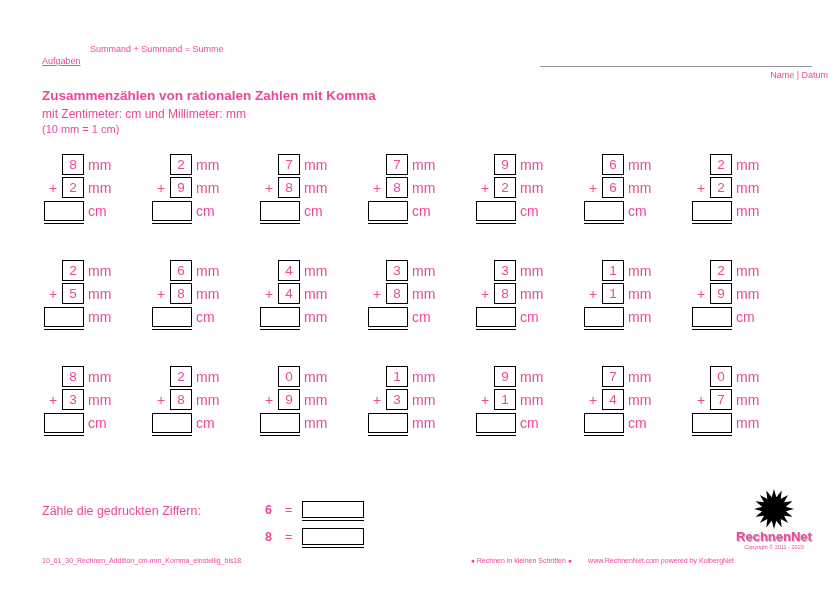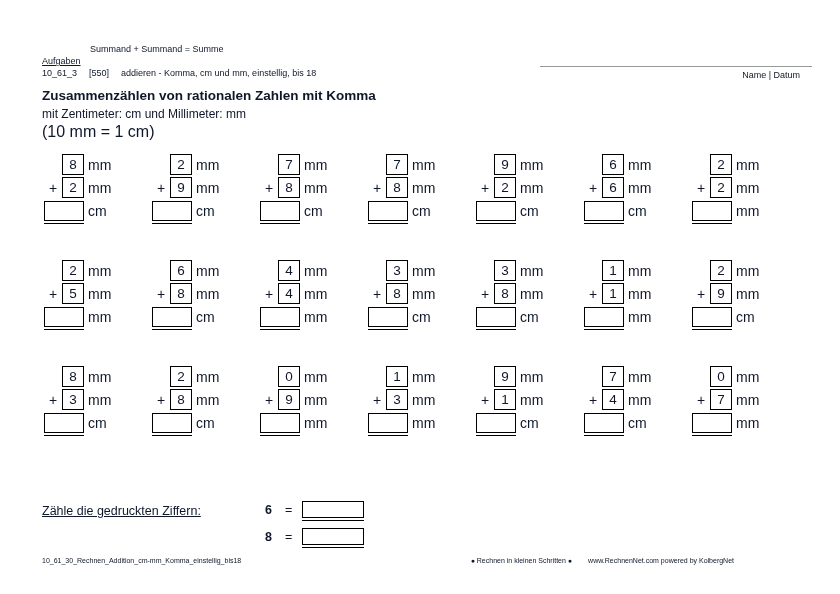--- a/index.html
+++ b/index.html
@@ -1,42 +1,42 @@
 <!DOCTYPE html>
 <html><head>
 <meta charset="utf-8">
 <style>
   * { margin:0; padding:0; box-sizing:border-box; }
   html,body { background:#ffffff; }
   .page {
     position:relative; width:840px; height:594px; background:#fff;
-    font-family:"Liberation Sans", sans-serif; color:#0f172a; overflow:hidden;
+    font-family:"Liberation Sans", sans-serif; color:#ec4899; overflow:hidden;
   }
   .abs { position:absolute; }
   .formula { left:90px; top:44px; font-size:9px; }
   .section-label { left:42px; top:56px; font-size:9px;text-decoration:underline; }
   .meta { left:42px; top:68px; font-size:9px; }
   .meta span { margin-right:12px; }
   .name-line { left:540px; top:66px; width:272px; height:0; border-bottom:1px solid #999; }
-  .name-label { right:40px; top:70px; font-size:9px; }
+  .name-label { right:12px; top:70px; font-size:9px; }
   .title { left:42px; top:88px; font-size:13.5px; font-weight:bold; }
   .subtitle { left:42px; top:107px; font-size:12px; }
-  .note { left:42px; top:123px; font-size:16px; }
+  .note { left:42px; top:123px; font-size:11px; }
 
   .grid { left:44px; top:153px; display:grid; grid-template-columns:repeat(7,108px); row-gap:37px; }
   .problem { width:108px; }
   .pline { display:flex; align-items:center; height:23px; font-size:14px; }
   .plus-space, .plus { width:18px; flex:0 0 18px; text-align:center; }
   .digit-box { width:22px; height:21px; flex:0 0 22px; border:1px solid #000;
     display:flex; align-items:center; justify-content:center; font-size:13.5px; background:#fff; }
   .unit { margin-left:4px; }
   .answer-box { width:40px; height:20px; flex:0 0 40px; border:1px solid #000; position:relative; background:#fff; }
   .answer-box::after { content:""; position:absolute; left:-1px; right:-1px; bottom:-4px; border-top:1px solid #000; }
 
-  .count-label { left:42px; top:504px; font-size:12.5px;text-decoration:underline; }
+  .count-label { left:42px; top:504px; font-size:12.5px; }
   .count-row { display:flex; align-items:center; }
   .count-row-1 { left:265px; top:501px; }
   .count-row-2 { left:265px; top:528px; }
   .count-digit { font-weight:bold; font-size:12.5px; width:12px; text-align:left; }
   .count-eq { margin:0 10px 0 8px; font-size:12.5px; }
   .count-box { width:62px; height:17px; border:1px solid #000; position:relative; background:#fff; }
   .count-box::after { content:""; position:absolute; left:-1px; right:-1px; bottom:-4px; border-top:1px solid #000; }
 
   .footer-left { left:42px; top:557px; font-size:7px; }
   .footer-right { right:106px; top:557px; font-size:7px; display:flex; gap:16px; white-space:nowrap; }
@@ -46,23 +46,20 @@
   .logo-name { font-size:13px; font-weight:bold; text-shadow:1px 1px 0 #bbb; line-height:14px; }
   .logo-copy { font-size:5.5px; line-height:7px; }
 </style>
 </head>
 <body>
 
 <div class="page">
 
   <div class="abs formula">Summand + Summand = Summe</div>
   <div class="abs section-label">Aufgaben</div>
-  <div class="abs meta">
-    <span>10_61_3</span><span>[550]</span><span>addieren - Komma, cm und mm, einstellig, bis 18</span>
-  </div>
   <div class="abs name-line"></div>
   <div class="abs name-label">Name | Datum</div>
 
   <div class="abs subtitle">mit Zentimeter: cm und Millimeter: mm</div>
   <div class="abs title">Zusammenzählen von rationalen Zahlen mit Komma</div>
   <div class="abs note">(10 mm = 1 cm)</div>
 
   <div class="abs grid">
     <div class="problem">
       <div class="pline">
@@ -517,14 +514,21 @@
     <span class="count-eq">=</span>
     <span class="count-box"></span>
   </div>
 
   <div class="abs footer-left">10_61_30_Rechnen_Addition_cm-mm_Komma_einstellig_bis18</div>
   <div class="abs footer-right">
     <span>● Rechnen in kleinen Schritten ●</span>
     <span>www.RechnenNet.com powered by KolbergNet</span>
   </div>
 
+  <div class="abs logo">
+    <svg width="40" height="40" viewBox="0 0 40 40" aria-hidden="true">
+      <polygon fill="#000" points="40,20 31.8,22.3 38.5,27.7 30,26.7 34.1,34.1 26.7,30 27.7,38.5 22.3,31.8 20,40 17.7,31.8 12.3,38.5 13.3,30 5.9,34.1 10,26.7 1.5,27.7 8.2,22.3 0,20 8.2,17.7 1.5,12.3 10,13.3 5.9,5.9 13.3,10 12.3,1.5 17.7,8.2 20,0 22.3,8.2 27.7,1.5 26.7,10 34.1,5.9 30,13.3 38.5,12.3 31.8,17.7"></polygon>
+    </svg>
+    <div class="logo-name">RechnenNet</div>
+    <div class="logo-copy">Copyright © 2011 - 2023</div>
+  </div>
 
 </div>
 
 </body></html>

